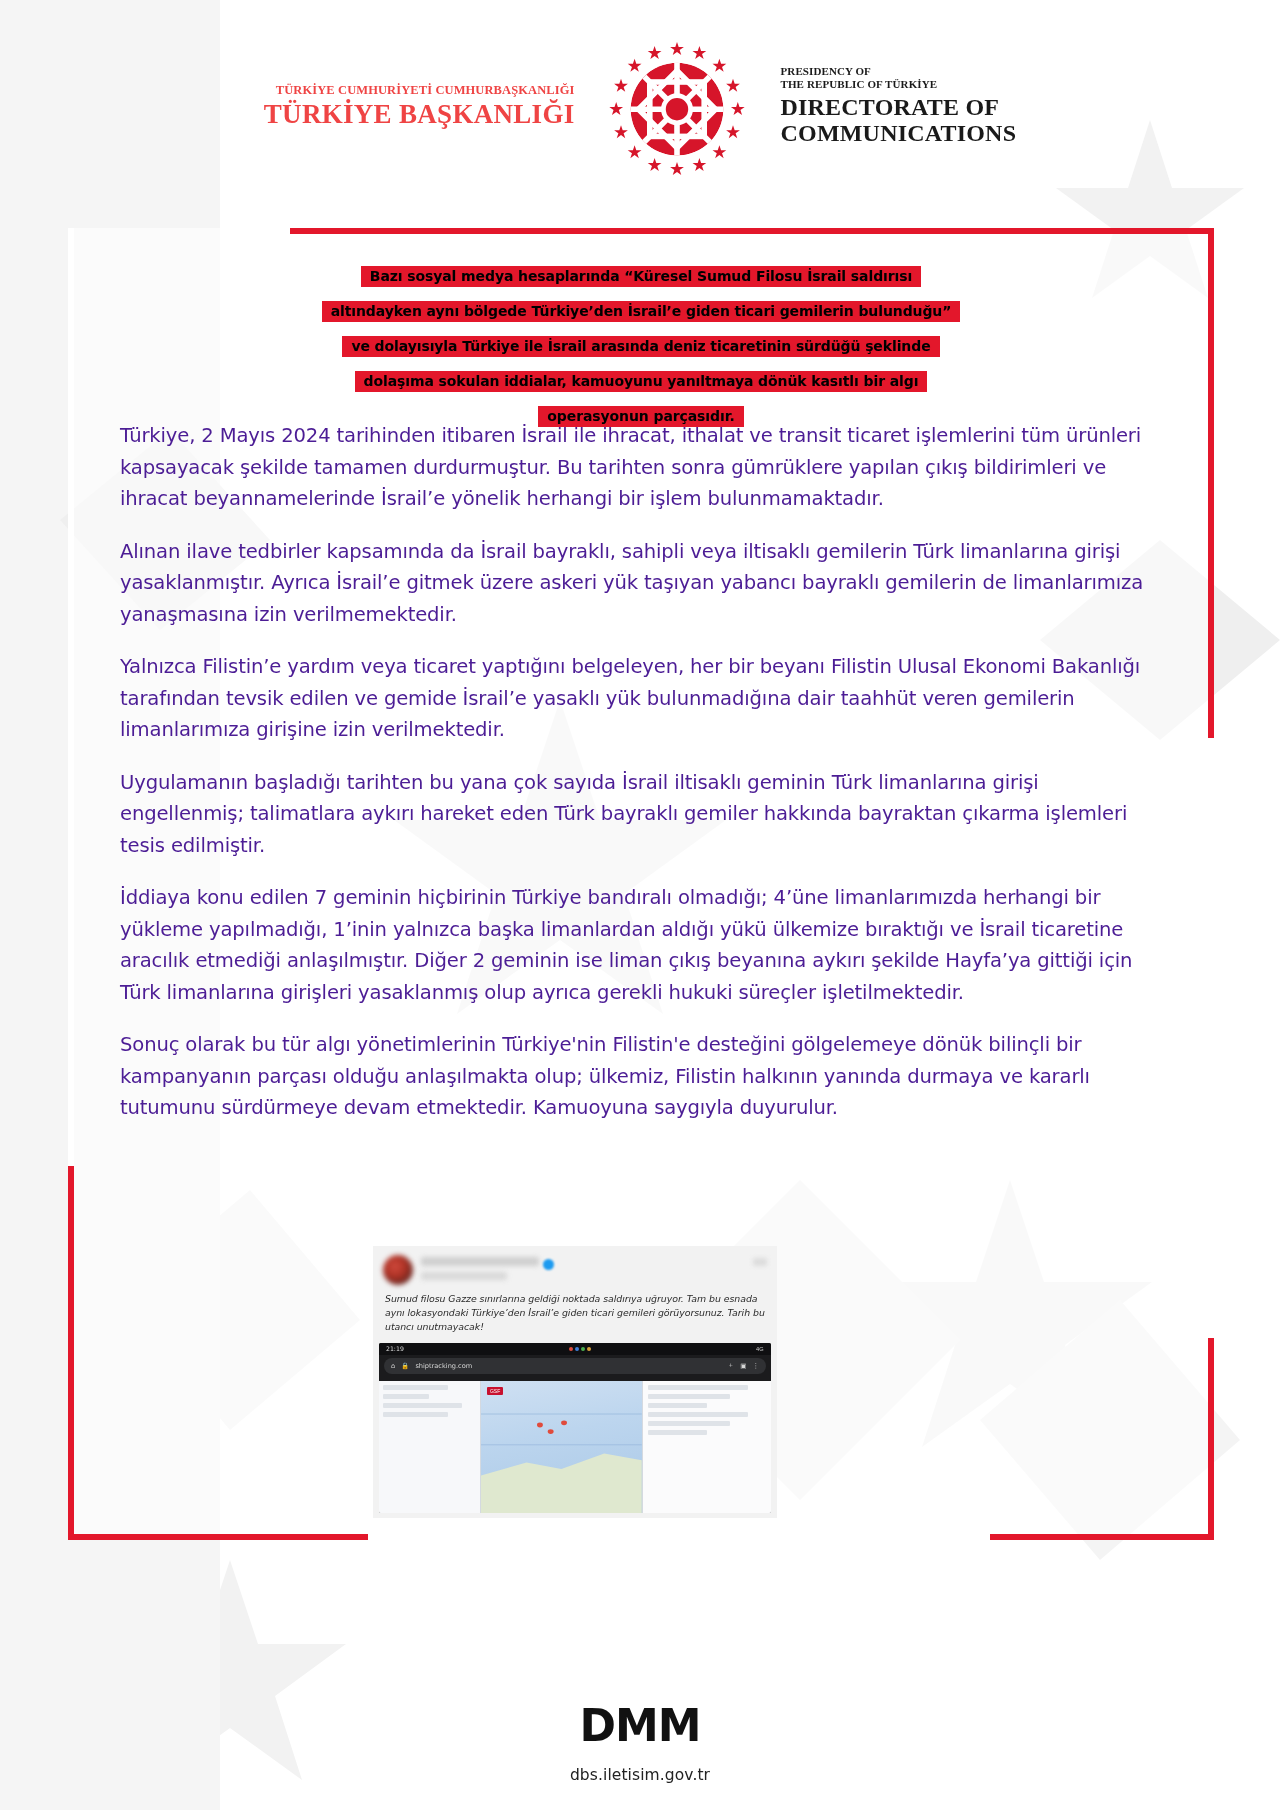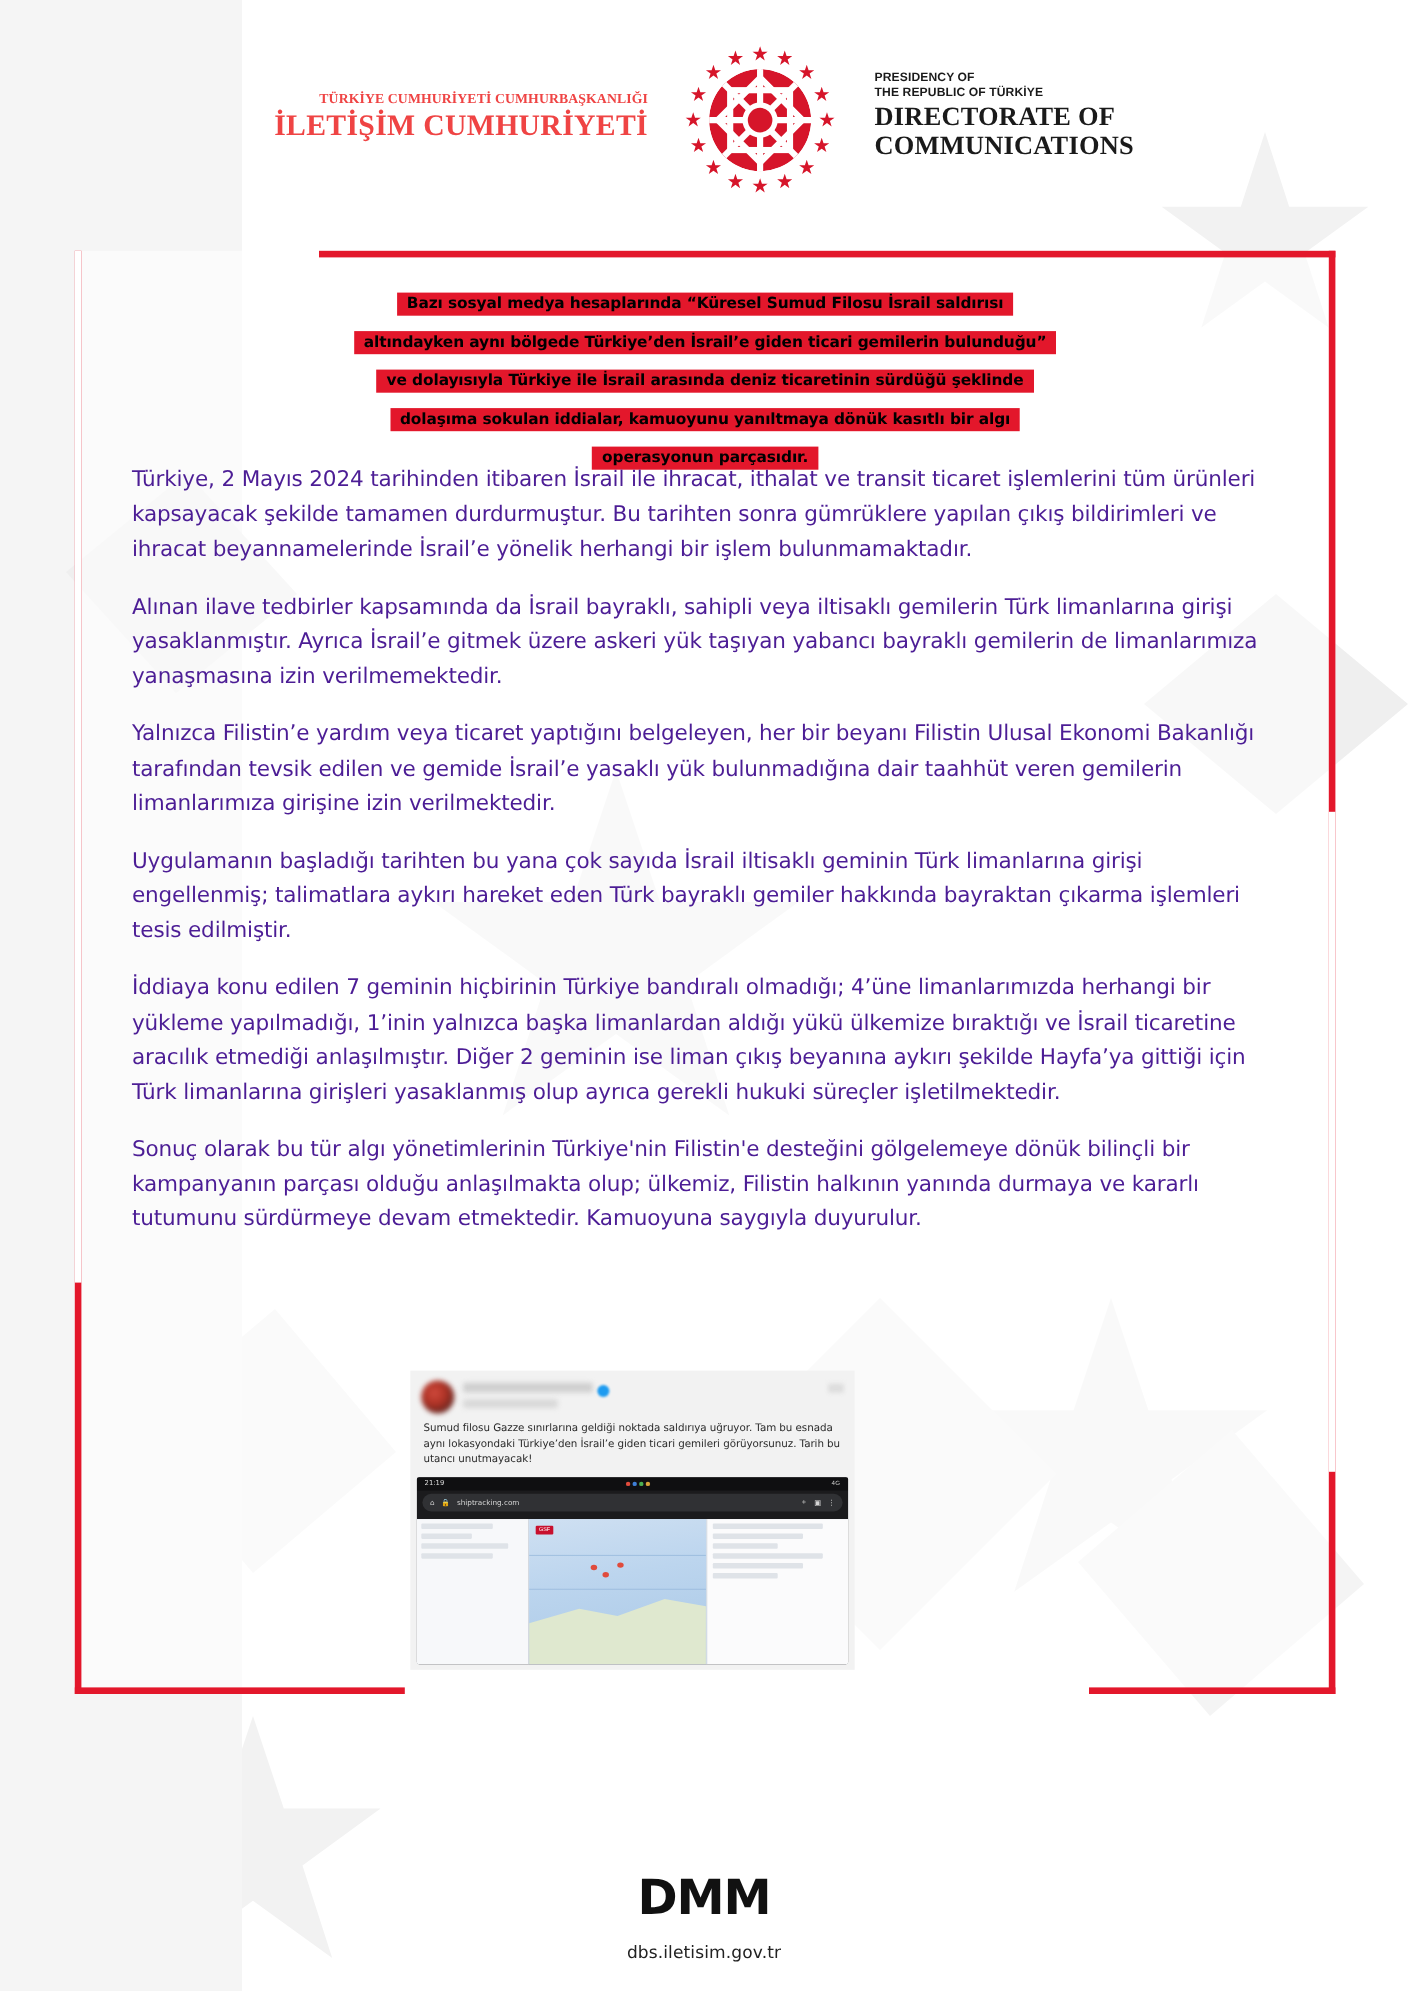--- a/index.html
+++ b/index.html
@@ -59,21 +59,21 @@
     white-space: nowrap;
     margin-top: 1px;
   }
   .hdr-emblem { width: 160px; height: 160px; position: relative; }
   .hdr-right {
     text-align: left;
     padding-left: 24px;
     color: #1a1a1a;
   }
   .hdr-right .small {
-    font-family: Liberation Sans, sans-serif;
+    font-family: Liberation Serif, serif;
     font-size: 11px;
     font-weight: 700;
     line-height: 1.18;
     letter-spacing: .1px;
     white-space: nowrap;
   }
   .hdr-right .big {
     font-family: "Liberation Serif", serif;
     font-size: 24px;
     font-weight: 700;
@@ -240,20 +240,21 @@
     flex: none;
     margin-top: 3px;
   }
   .tw-text {
     padding: 3px 12px 8px 12px;
     font-family: "DejaVu Sans", sans-serif;
     font-size: 9.4px;
     line-height: 14.2px;
     color: #2a2a2a;
     letter-spacing: -0.05px;
+    font-style: italic;
   }
   .tw-photo {
     margin: 0 6px 6px 6px;
     height: 170px;
     background: #1b1b1d;
     position: relative;
     overflow: hidden;
     border-radius: 2px;
   }
   .ph-statusbar {
@@ -382,21 +383,21 @@
         <polygon points="1040,640 1160,540 1280,640 1160,740"></polygon>
         <polygon points="60,520 170,430 270,540 160,630"></polygon>
       </g>
     </svg>
   </div>
 
   <div class="header">
 
     <div class="hdr-left">
       <div class="small">TÜRKİYE CUMHURİYETİ CUMHURBAŞKANLIĞI</div>
-      <div class="big">İLETİŞİM CUMHURİYETİ</div>
+      <div class="big">TÜRKİYE BAŞKANLIĞI</div>
     </div>
 
     <div class="hdr-emblem">
       <svg width="160" height="160" viewBox="0 0 200 200">
         <defs>
           <clipPath id="circClip">
               <circle cx="100" cy="104" r="58"></circle>
             </clipPath>
           <g id="starG">
             <polygon points="0,-9 2.1,-2.8 8.6,-2.8 3.3,1.1 5.3,7.3 0,3.4 -5.3,7.3 -3.3,1.1 -8.6,-2.8 -2.1,-2.8"></polygon>

